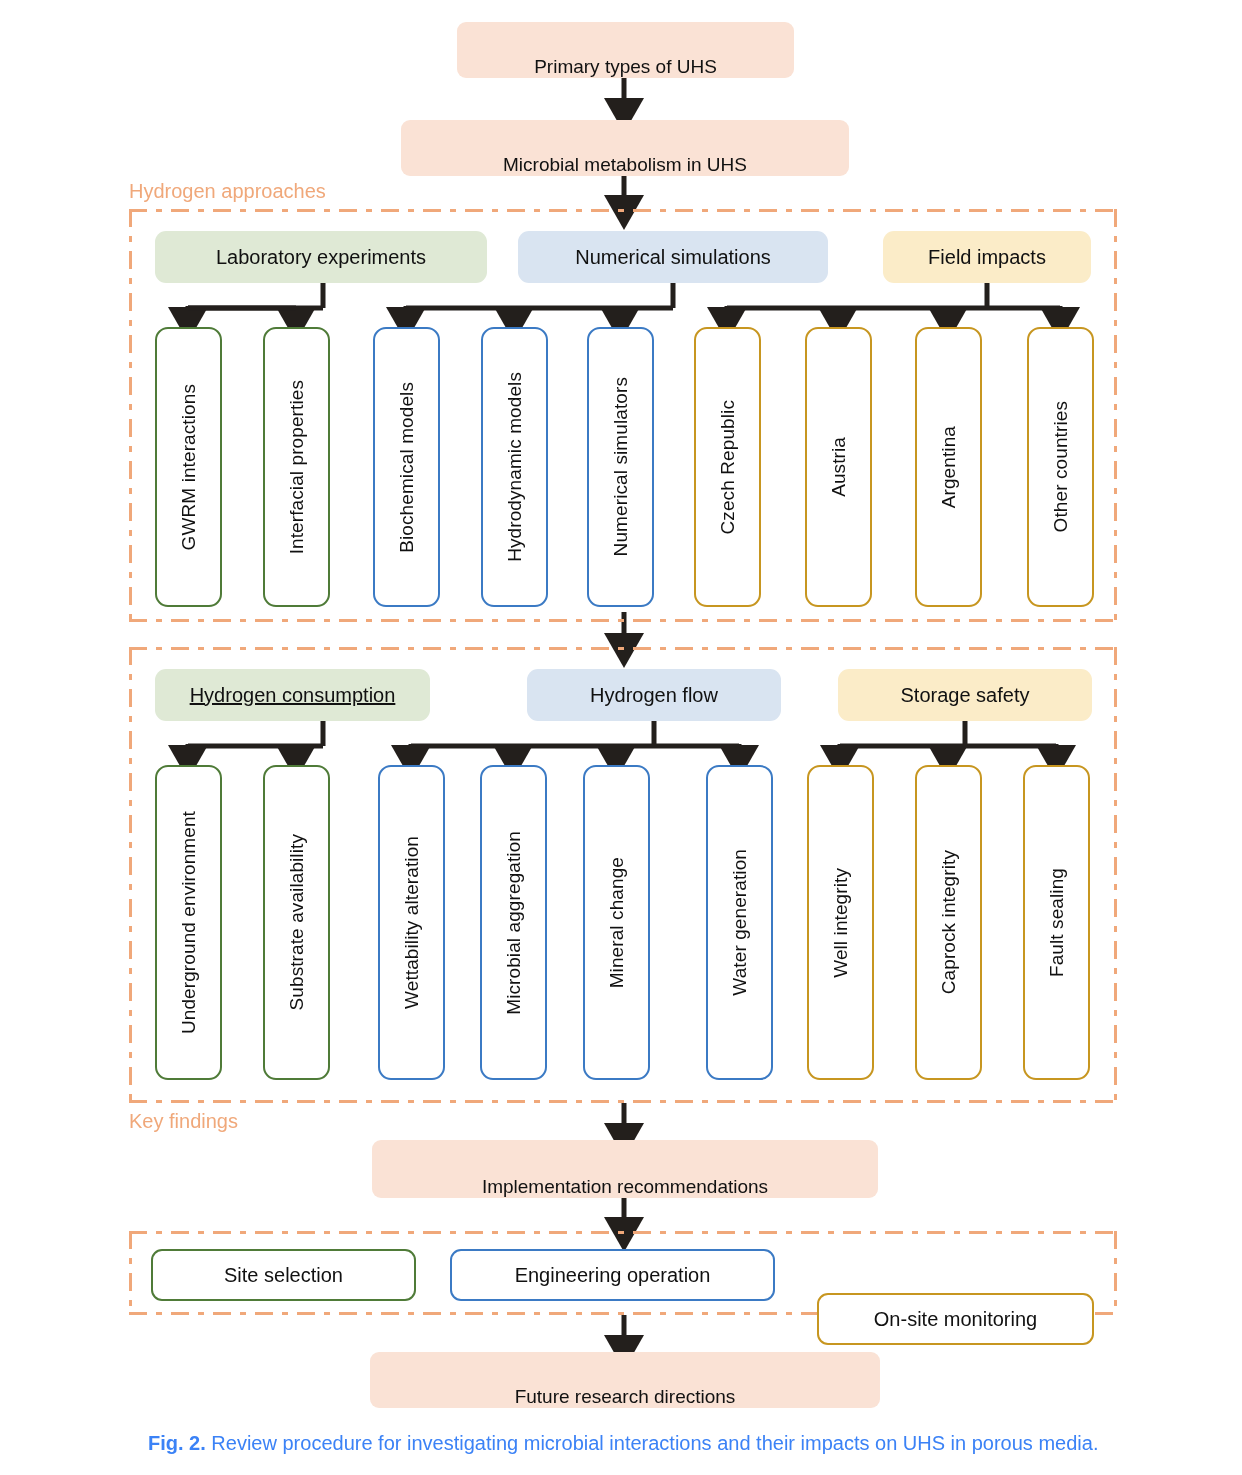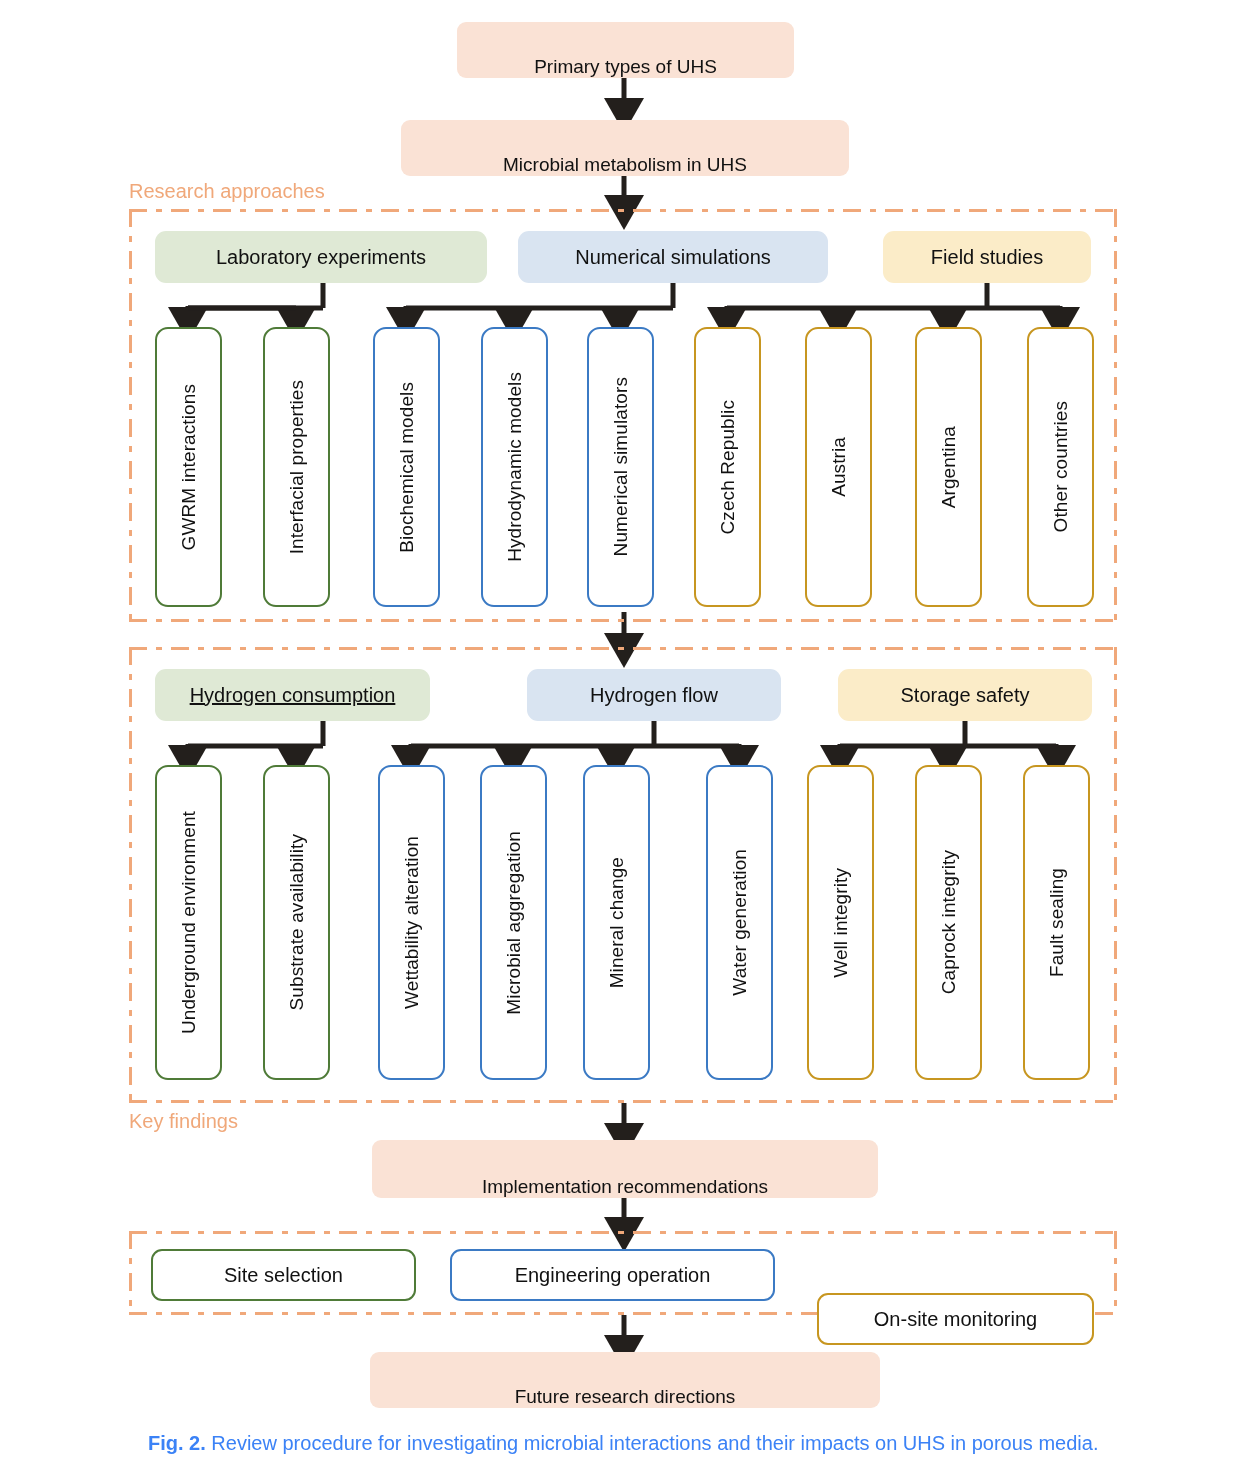--- a/index.html
+++ b/index.html
@@ -173,32 +173,32 @@
   </svg>
 
   <div class="node peach" style="left:457px; top:22px; width:337px; height:56px;">
     <span>Primary types of UHS</span>
   </div>
 
   <div class="node peach" style="left:401px; top:120px; width:448px; height:56px;">
     <span>Microbial metabolism in UHS</span>
   </div>
 
-  <div class="group-label" style="left:129px; top:180px;">Research approaches</div>
+  <div class="group-label" style="left:129px; top:180px;">Hydrogen approaches</div>
 
   <div class="frame" style="left:129px; top:209px; width:988px; height:413px;"></div>
 
   <div class="node pill green" style="left:155px; top:231px; width:332px; height:52px;">
     <span>Laboratory experiments</span>
   </div>
   <div class="node pill blue" style="left:518px; top:231px; width:310px; height:52px;">
     <span>Numerical simulations</span>
   </div>
   <div class="node pill yellow" style="left:883px; top:231px; width:208px; height:52px;">
-    <span>Field studies</span>
+    <span>Field impacts</span>
   </div>
 
   <div class="node vbox green" style="left:155px; top:327px; width:67px; height:280px;">
     <span class="vtext">GWRM interactions</span>
   </div>
   <div class="node vbox green" style="left:263px; top:327px; width:67px; height:280px;">
     <span class="vtext">Interfacial properties</span>
   </div>
   <div class="node vbox blue" style="left:373px; top:327px; width:67px; height:280px;">
     <span class="vtext">Biochemical models</span>

